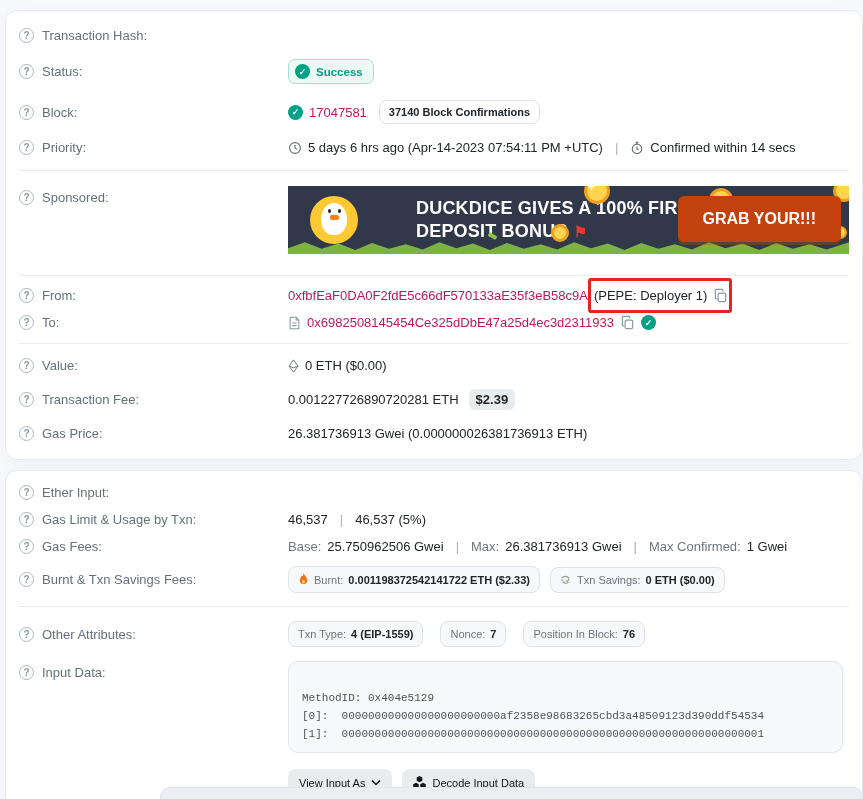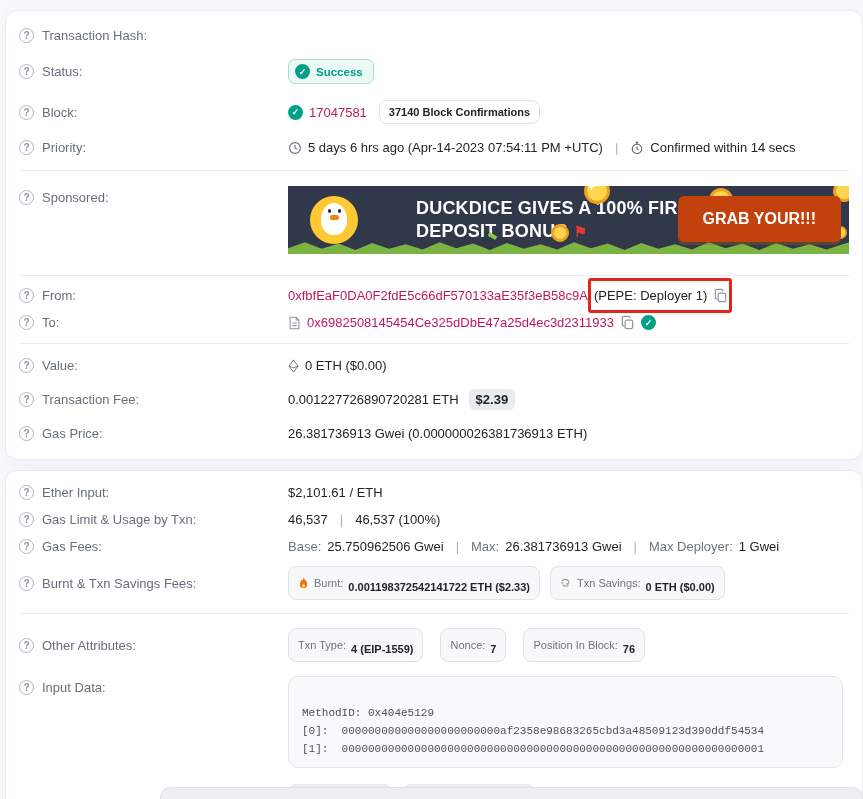--- a/index.html
+++ b/index.html
@@ -32,21 +32,21 @@
   
   .badge-success { display:inline-flex; align-items:center; gap:6px; background:#ebfaf5;
     border:1px solid #a9dfd0; border-radius:7px; padding:4px 10px 4px 6px;
     color:#00a186; font-size:11.5px; font-weight:700; }
   .badge-confirm { background:#fff; border:1px solid #dfe3e8; border-radius:8px;
     padding:5px 9px; font-size:11px; font-weight:700; color:#212529; margin-left:6px; }
   .badge-usd { background:#e9ecef; border-radius:6px; padding:3px 7px;
     font-size:13px; font-weight:700; color:#212529; margin-left:4px; }
   .chip { display:inline-flex; align-items:center; gap:5px; background:#f7f8fa;
     border:1px solid #dfe3e8; border-radius:8px; padding:6px 9px; font-size:11px; }
-  .chip b { font-weight:700; color:#212529;margin-top:8px; }
+  .chip b { font-weight:700; color:#212529; }
   .chip .cl { color:#6c757d; }
 
   
   .banner { position:relative; flex:1; height:68px; background:#303849; overflow:hidden; cursor:pointer; }
   .duck { position:absolute; left:22px; top:10px; width:48px; height:48px; border-radius:50%;
     background:#ffc933; }
   .duck .body { position:absolute; left:11px; top:7px; width:26px; height:32px;
     background:#fff; border-radius:50% 50% 46% 46%; }
   .duck .eye { position:absolute; top:13px; width:3px; height:4px; background:#222; border-radius:50%; }
   .duck .e1 { left:18px; } .duck .e2 { left:28px; }
@@ -274,50 +274,47 @@
   </div>
 </div>
 
 <div class="card" id="card2">
 
   <div class="row slim">
     <div class="lbl">
         <span class="qicon">?</span>
       <span>Ether Input:</span>
       </div>
-    <div class="val">
-        <span class="dark">$2,101.61 / ETH</span>
-      </div>
   </div>
 
   <div class="row slim">
     <div class="lbl">
         <span class="qicon">?</span>
       <span>Gas Limit &amp; Usage by Txn:</span>
       </div>
     <div class="val">
       <span class="dark">46,537</span>
       <span class="sep">|</span>
-      <span class="dark">46,537 (100%)</span>
+      <span class="dark">46,537 (5%)</span>
     </div>
   </div>
 
   <div class="row slim">
     <div class="lbl">
         <span class="qicon">?</span>
       <span>Gas Fees:</span>
       </div>
     <div class="val">
       <span class="gray">Base:</span>
       <span class="dark">25.750962506 Gwei</span>
       <span class="sep">|</span>
       <span class="gray">Max:</span>
       <span class="dark">26.381736913 Gwei</span>
       <span class="sep">|</span>
-      <span class="gray">Max Deployer:</span>
+      <span class="gray">Max Confirmed:</span>
       <span class="dark">1 Gwei</span>
     </div>
   </div>
 
   <div class="row slim">
     <div class="lbl">
         <span class="qicon">?</span>
       <span>Burnt &amp; Txn Savings Fees:</span>
       </div>
     <div class="val" style="gap:10px;">

